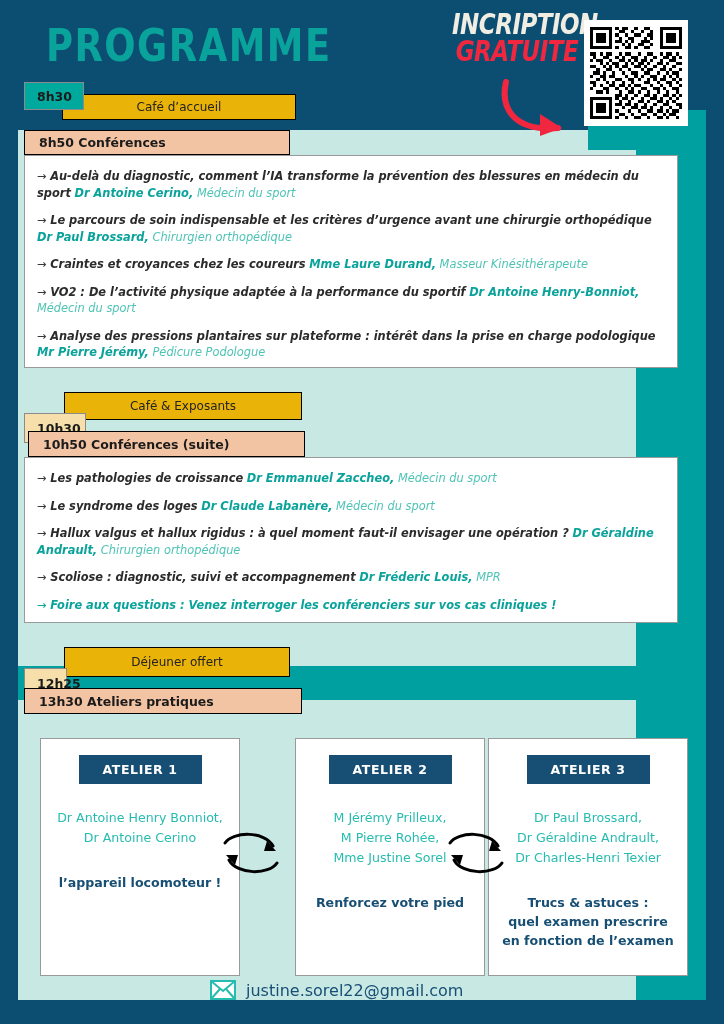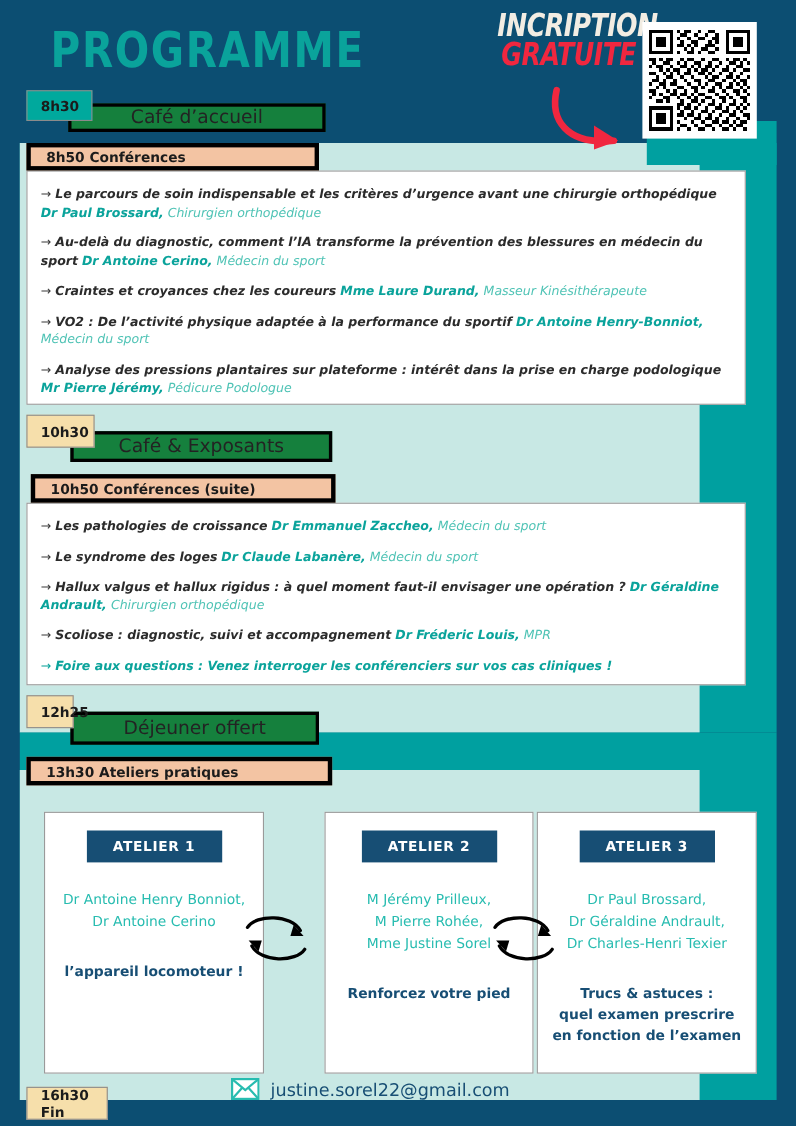--- a/index.html
+++ b/index.html
@@ -54,33 +54,33 @@
   
   .time-badge {
     position: absolute; z-index: 6;
     border: 1px solid #8b8b8b;
     font-size: 12.5px; font-weight: 700; color: #1b1b1b;
     font-family: "DejaVu Sans", sans-serif;
     display: flex; align-items: center;
     padding: 0 12px;
   }
   .badge-teal  { background: #00A99D; }
-  .badge-cream { background: #F6DFAB; }
+  .badge-cream { background: #F6DFAB; margin-top: 36px; }
 
   .white-row {
     position: absolute; z-index: 5;
-    background: #15803d; border: 3px solid #000000;
+    background: #eab308; border: 1px solid #000000;
     display: flex; align-items: center; justify-content: center;
-    font-size: 17px; color: #232323; font-weight: 400;
+    font-size: 12px; color: #232323; font-weight: 400;
     font-family: "DejaVu Sans", sans-serif;
   }
 
   .sec-head {
     position: absolute; z-index: 6;
-    background: #F3C4A3; border: 4px solid #000000;
+    background: #F3C4A3; border: 1px solid #000000;
     font-size: 12.5px; font-weight: 700; color: #1b1b1b;
     font-family: "DejaVu Sans", sans-serif;
     display: flex; align-items: center; padding: 0 14px;
   }
 
   .conf-box {
     position: absolute; z-index: 4;
     background: #ffffff; border: 1px solid #9a9a9a;
     padding: 12px 18px 10px 12px;
   }
@@ -388,28 +388,28 @@
       </g>
     </svg>
   </div>
 
   <div class="time-badge badge-teal" style="left:24px; top:82px; width:60px; height:28px;">8h30</div>
   <div class="white-row" style="left:62px; top:94px; width:234px; height:26px;">Café d’accueil</div>
 
   <div class="sec-head" style="left:24px; top:130px; width:266px; height:25px;">8h50 Conférences</div>
   <div class="conf-box" style="left:24px; top:155px; width:654px; height:213px;">
     <div class="conf-item">
+      <span class="arw">→ </span><span class="ttl">Au-delà du diagnostic, comment l’IA transforme la prévention des blessures en médecin du sport</span>
+      <span class="nm">Dr Antoine Cerino,</span>
+      <span class="rl">Médecin du sport</span>
+    </div>
+    <div class="conf-item">
       <span class="arw">→ </span><span class="ttl">Le parcours de soin indispensable et les critères d’urgence avant une chirurgie orthopédique</span>
       <span class="nm">Dr Paul Brossard,</span>
       <span class="rl">Chirurgien orthopédique</span>
-    </div>
-    <div class="conf-item">
-      <span class="arw">→ </span><span class="ttl">Au-delà du diagnostic, comment l’IA transforme la prévention des blessures en médecin du sport</span>
-      <span class="nm">Dr Antoine Cerino,</span>
-      <span class="rl">Médecin du sport</span>
     </div>
     <div class="conf-item">
       <span class="arw">→ </span><span class="ttl">Craintes et croyances chez les coureurs</span>
       <span class="nm">Mme Laure Durand,</span>
       <span class="rl">Masseur Kinésithérapeute</span>
     </div>
     <div class="conf-item">
       <span class="arw">→ </span><span class="ttl">VO2 : De l’activité physique adaptée à la performance du sportif</span>
       <span class="nm">Dr Antoine Henry-Bonniot,</span>
       <span class="rl">Médecin du sport</span>

